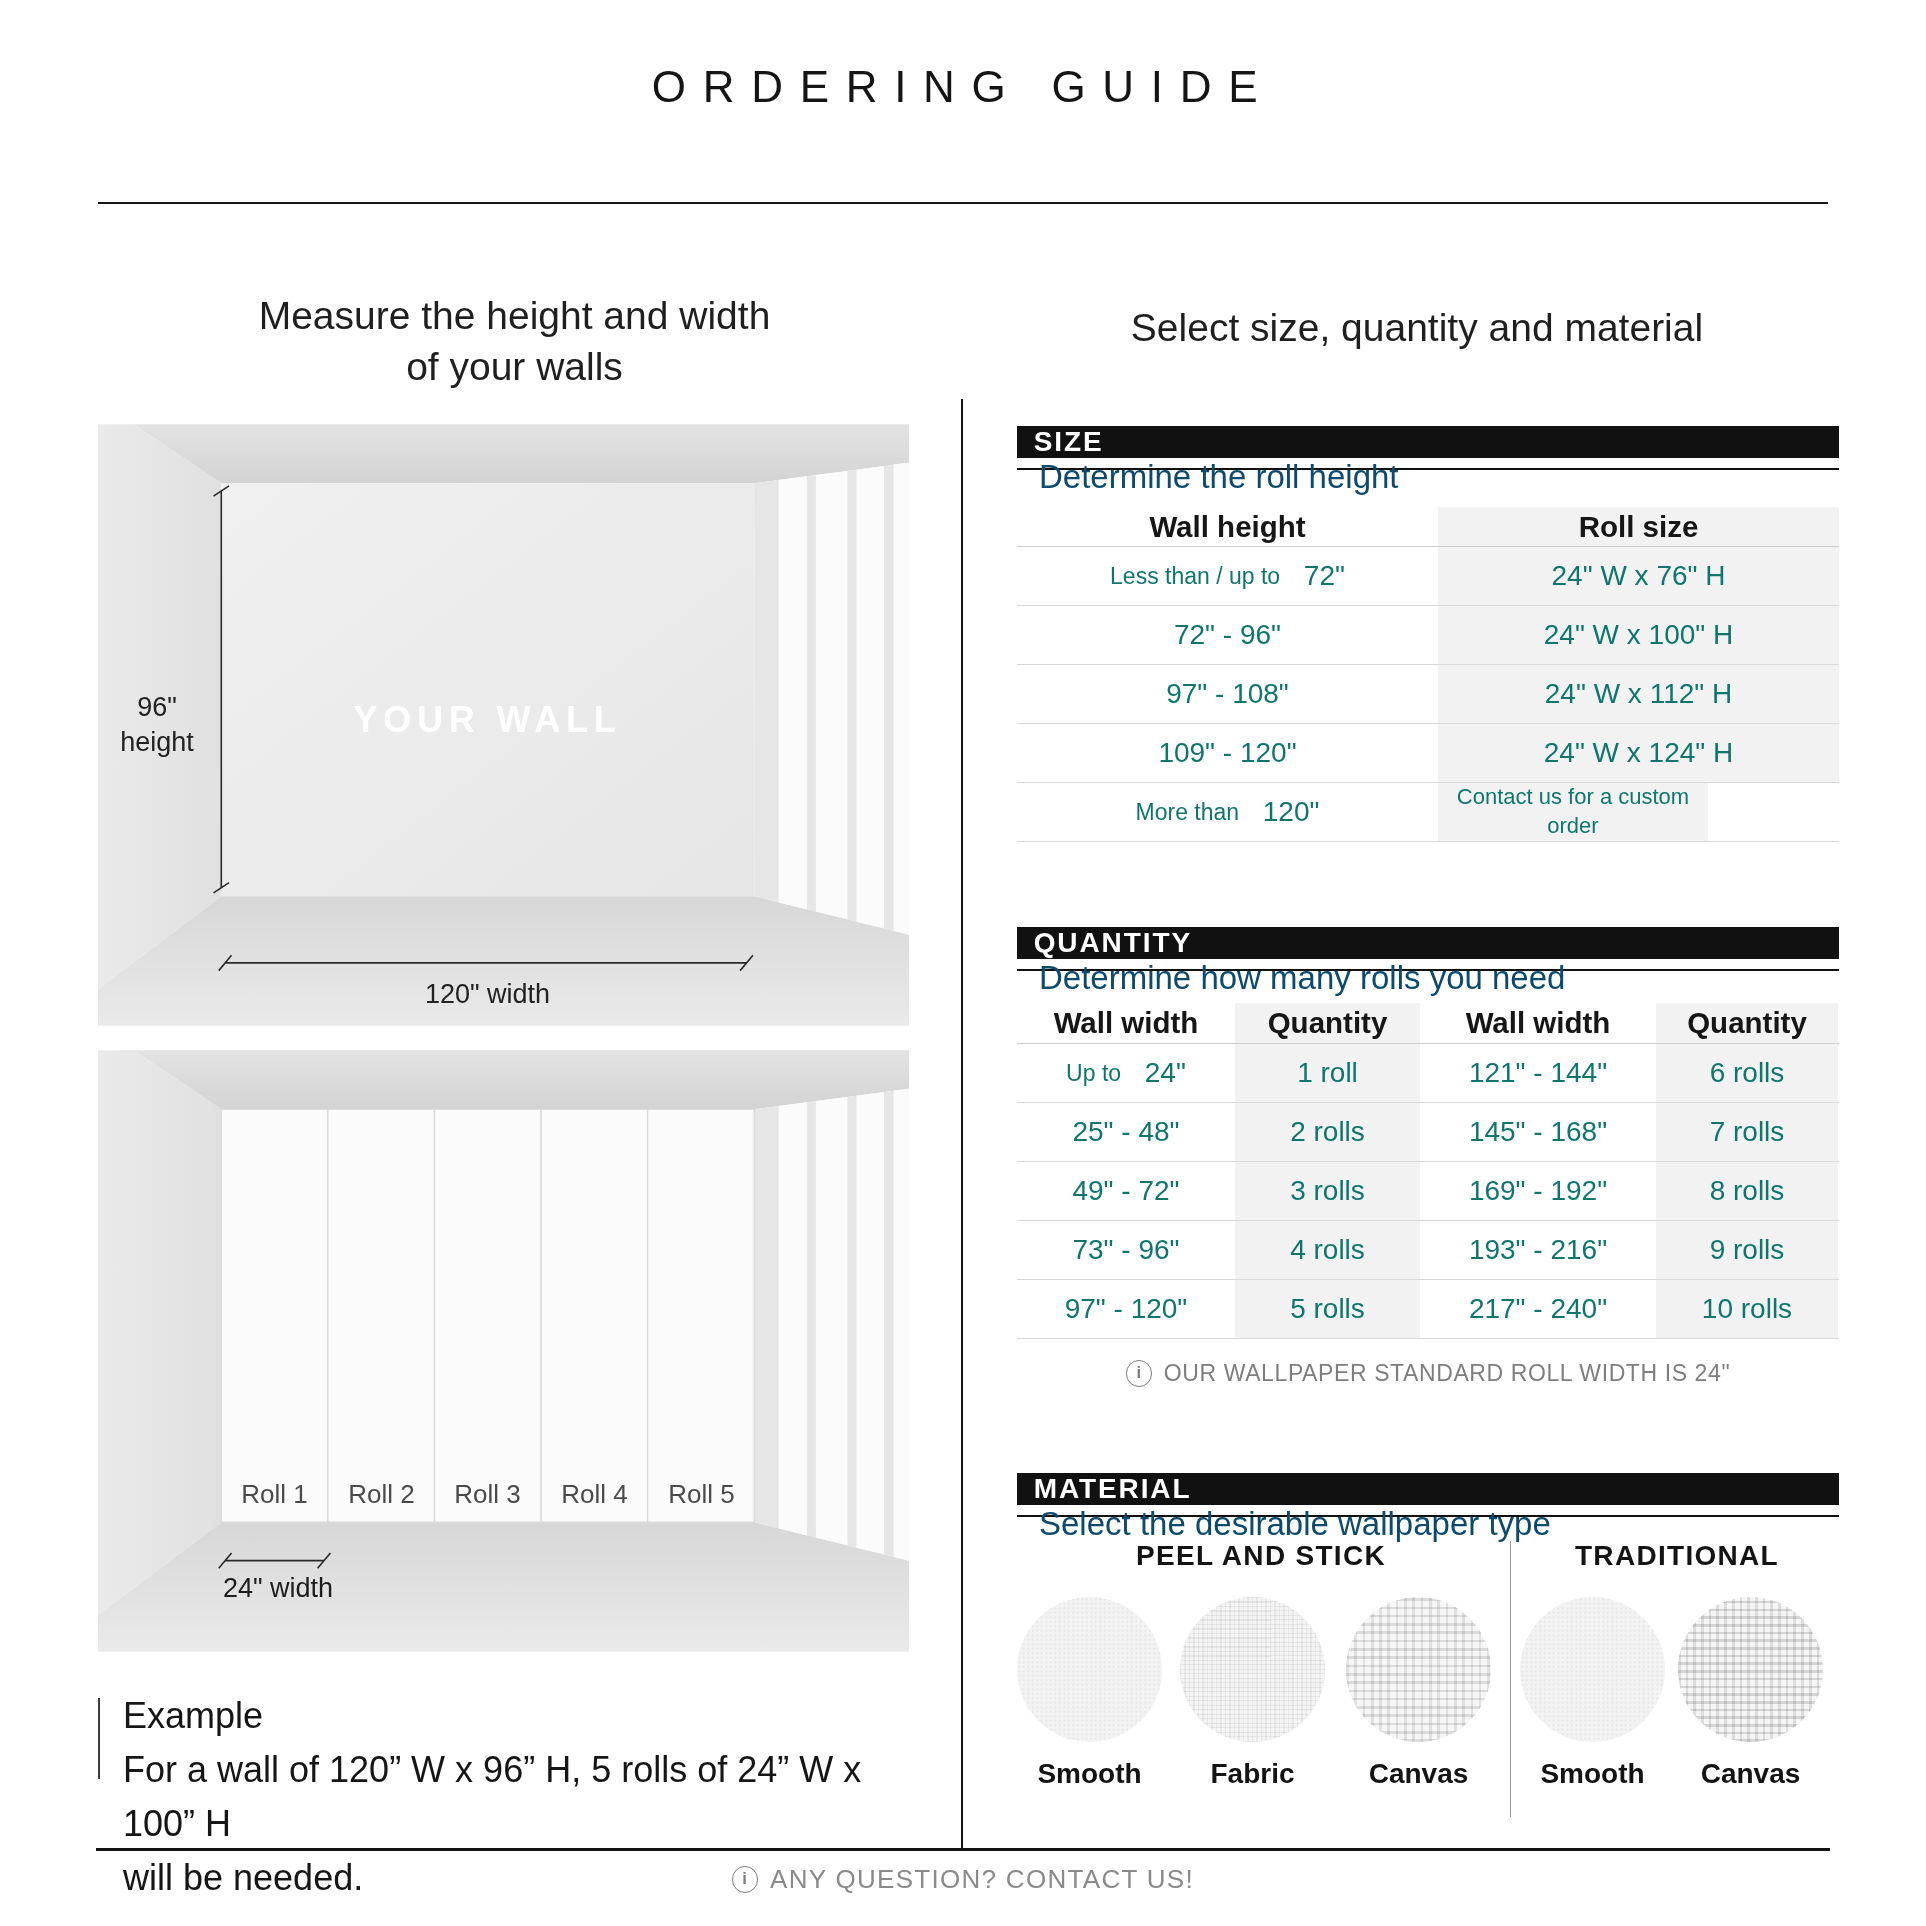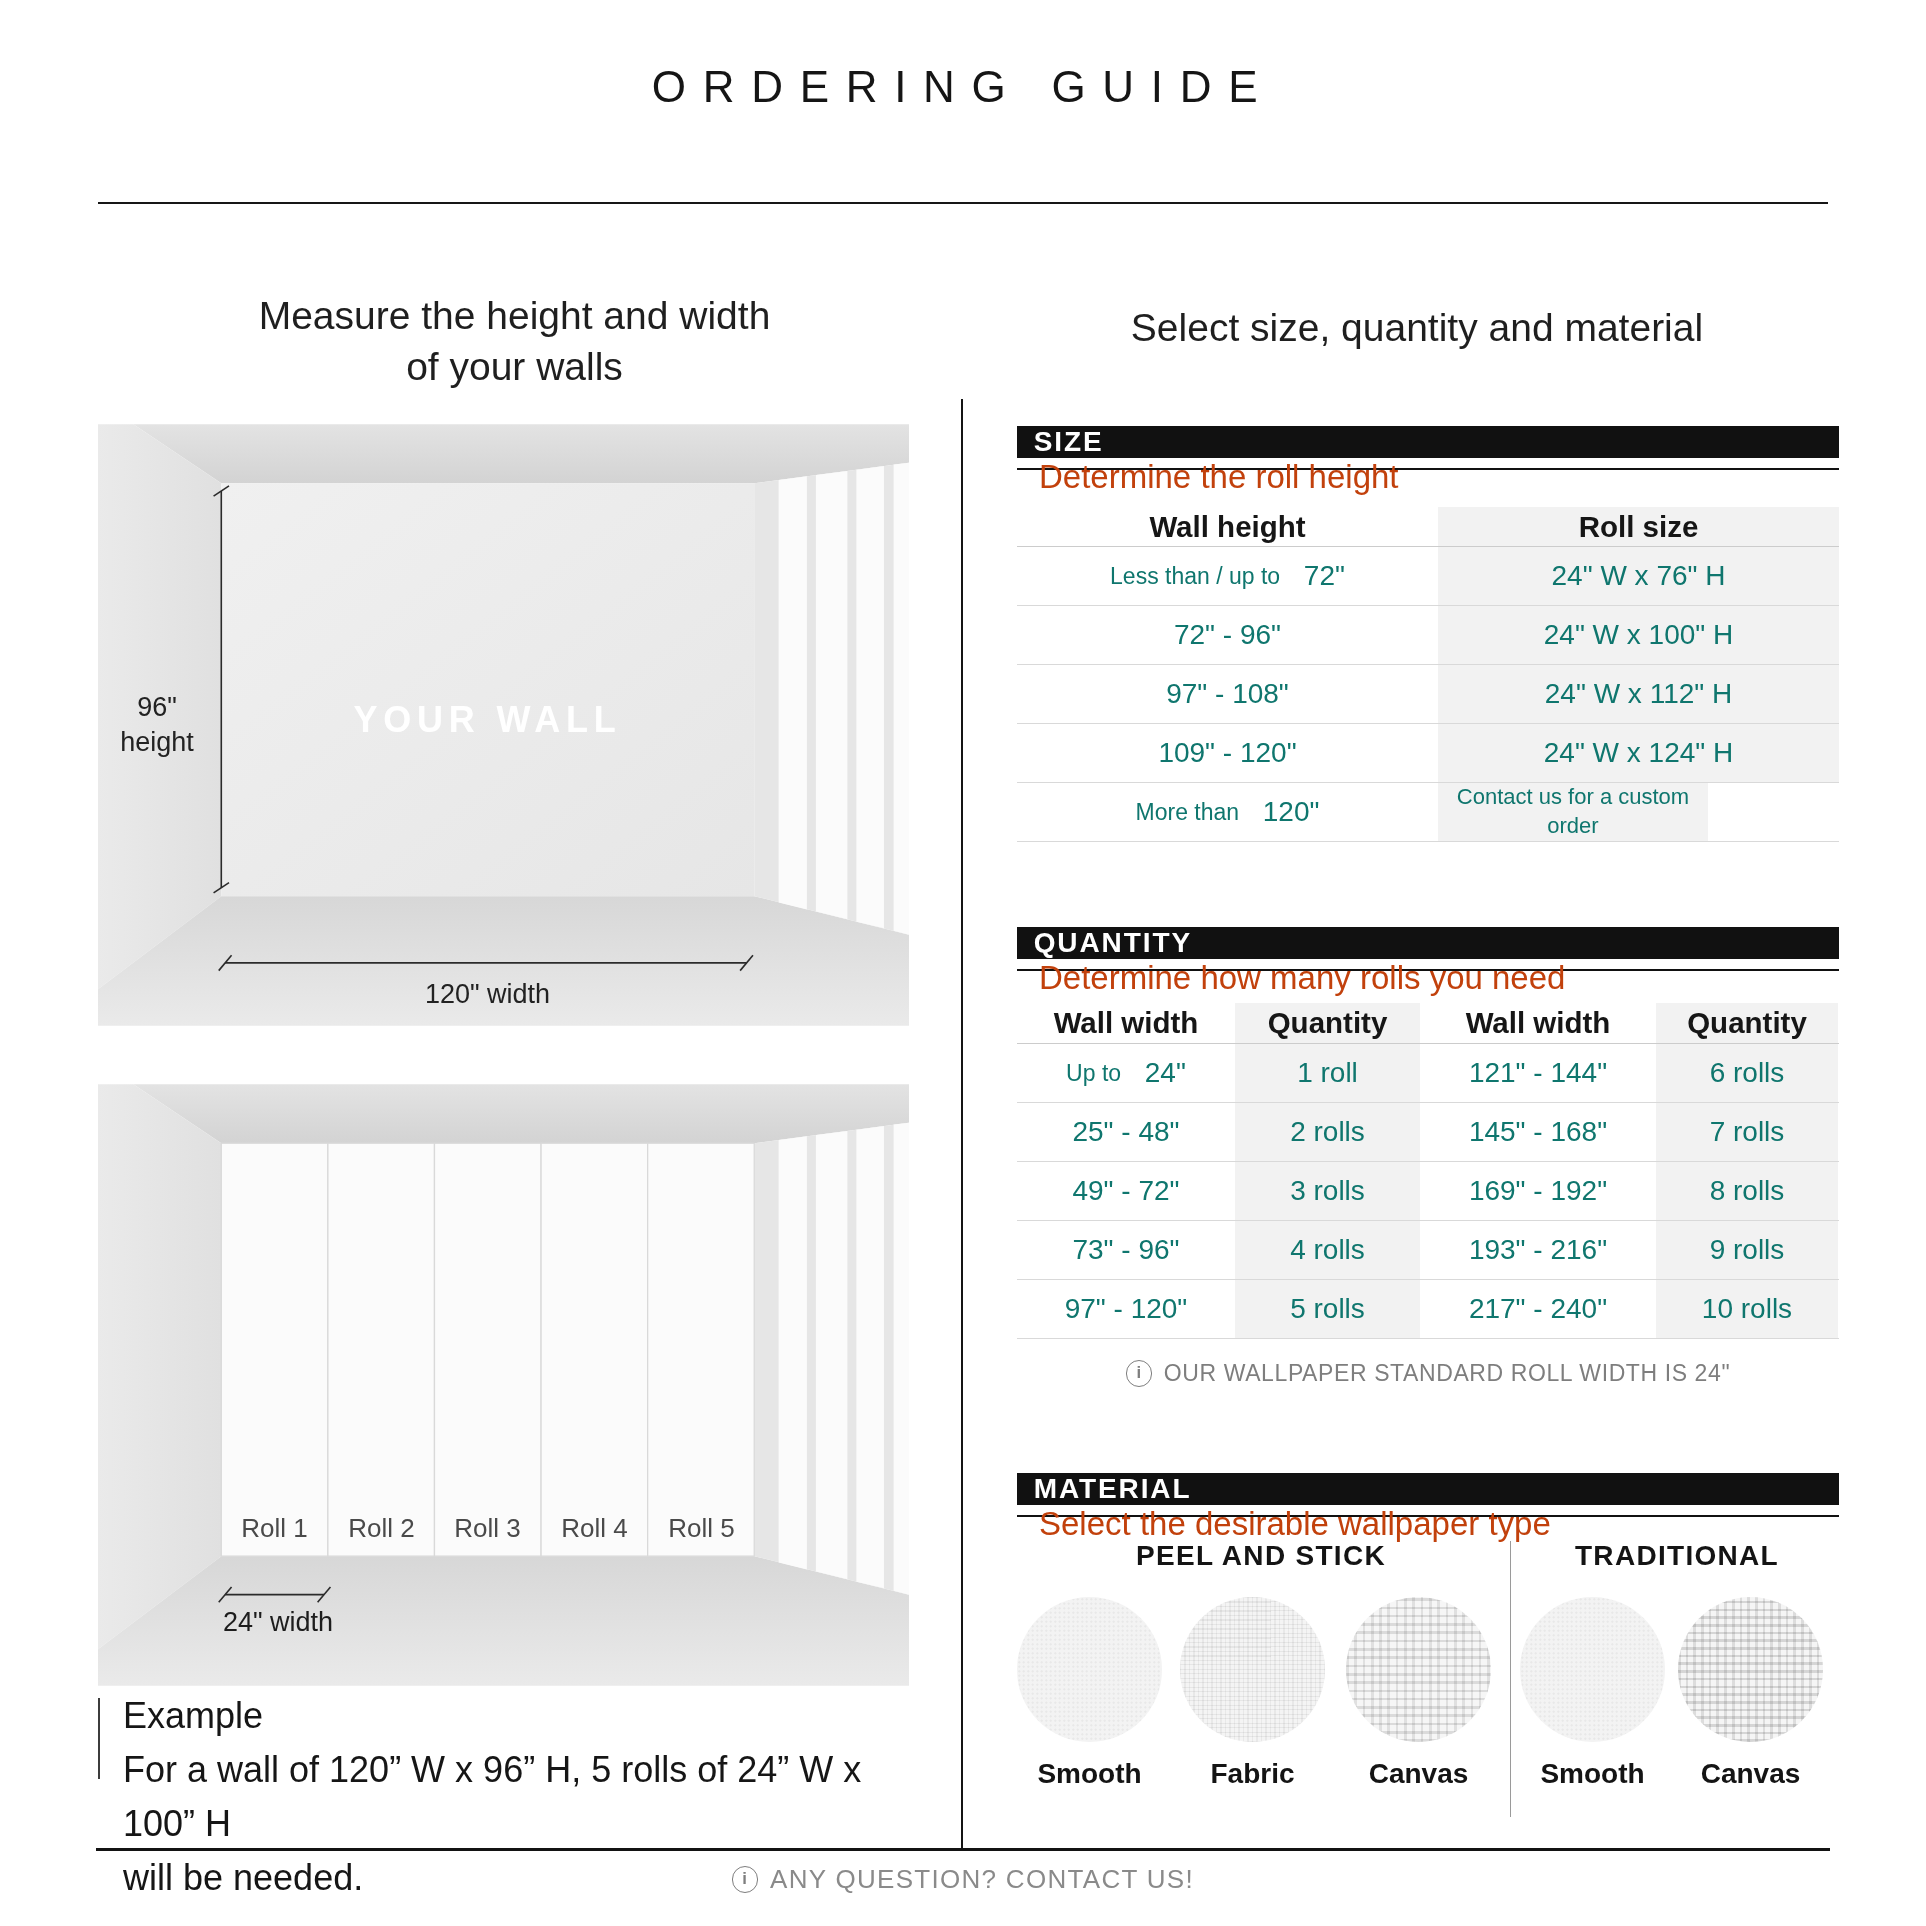--- a/index.html
+++ b/index.html
@@ -38,21 +38,21 @@
   
   .sec-head {
     left:1017px; width:822px; height:42px; display:flex; align-items:stretch;
     border-bottom:2.6px solid #111111;
     flex-direction:column;
   }
   .sec-label {
     background:#111111; color:#ffffff; font-weight:bold; font-size:28px; letter-spacing:1.9px;
     display:flex; align-items:center; padding:0 16.7px; flex:0 0 auto;
   }
-  .sec-title { display:flex; align-items:center; margin-left:22px; font-size:33px; color:#c2410c; white-space:nowrap; }
+  .sec-title { display:flex; align-items:center; margin-left:22px; font-size:33px; color:#0c4a6e; white-space:nowrap; }
 
   
   .tbl { left:1017px; width:822px; }
   .trow { display:flex; border-bottom:1.3px solid #d9d9d9; }
   .trow:first-child { border-bottom:1.3px solid #cccccc; }
   .tc { display:flex; align-items:center; justify-content:center; text-align:center; }
   .th { font-size:29.5px; font-weight:bold; color:#161616; }
   .td { font-size:28px; color:#0f766e;gap:16px; }
   .pfx { font-size:23px; margin-right:7.7px; }
   .pfx:empty { display:none; }
@@ -162,21 +162,21 @@
     </g>
   </svg>
   <div class="room-label" style="left:9px; top:266px; width:100px;">
     <div>96"</div>
     <div>height</div>
   </div>
   <div class="your-wall">YOUR WALL</div>
   <div class="room-label" style="left:123px; top:553px; width:533px;">120" width</div>
 </div>
 
-<div class="abs room" style="left:98px; top:1050px;margin-top:34px;">
+<div class="abs room" style="left:98px; top:1050px;">
   <svg viewBox="0 0 1263 937">
     <defs>
       <linearGradient id="ceil2" x1="0" y1="0" x2="0" y2="1">
         <stop offset="0" stop-color="#e3e3e3"></stop>
           <stop offset="1" stop-color="#d3d3d3"></stop>
       </linearGradient>
       <linearGradient id="floor2" x1="0" y1="0" x2="0" y2="1">
         <stop offset="0" stop-color="#d7d7d7"></stop>
           <stop offset="1" stop-color="#eaeaea"></stop>
       </linearGradient>

